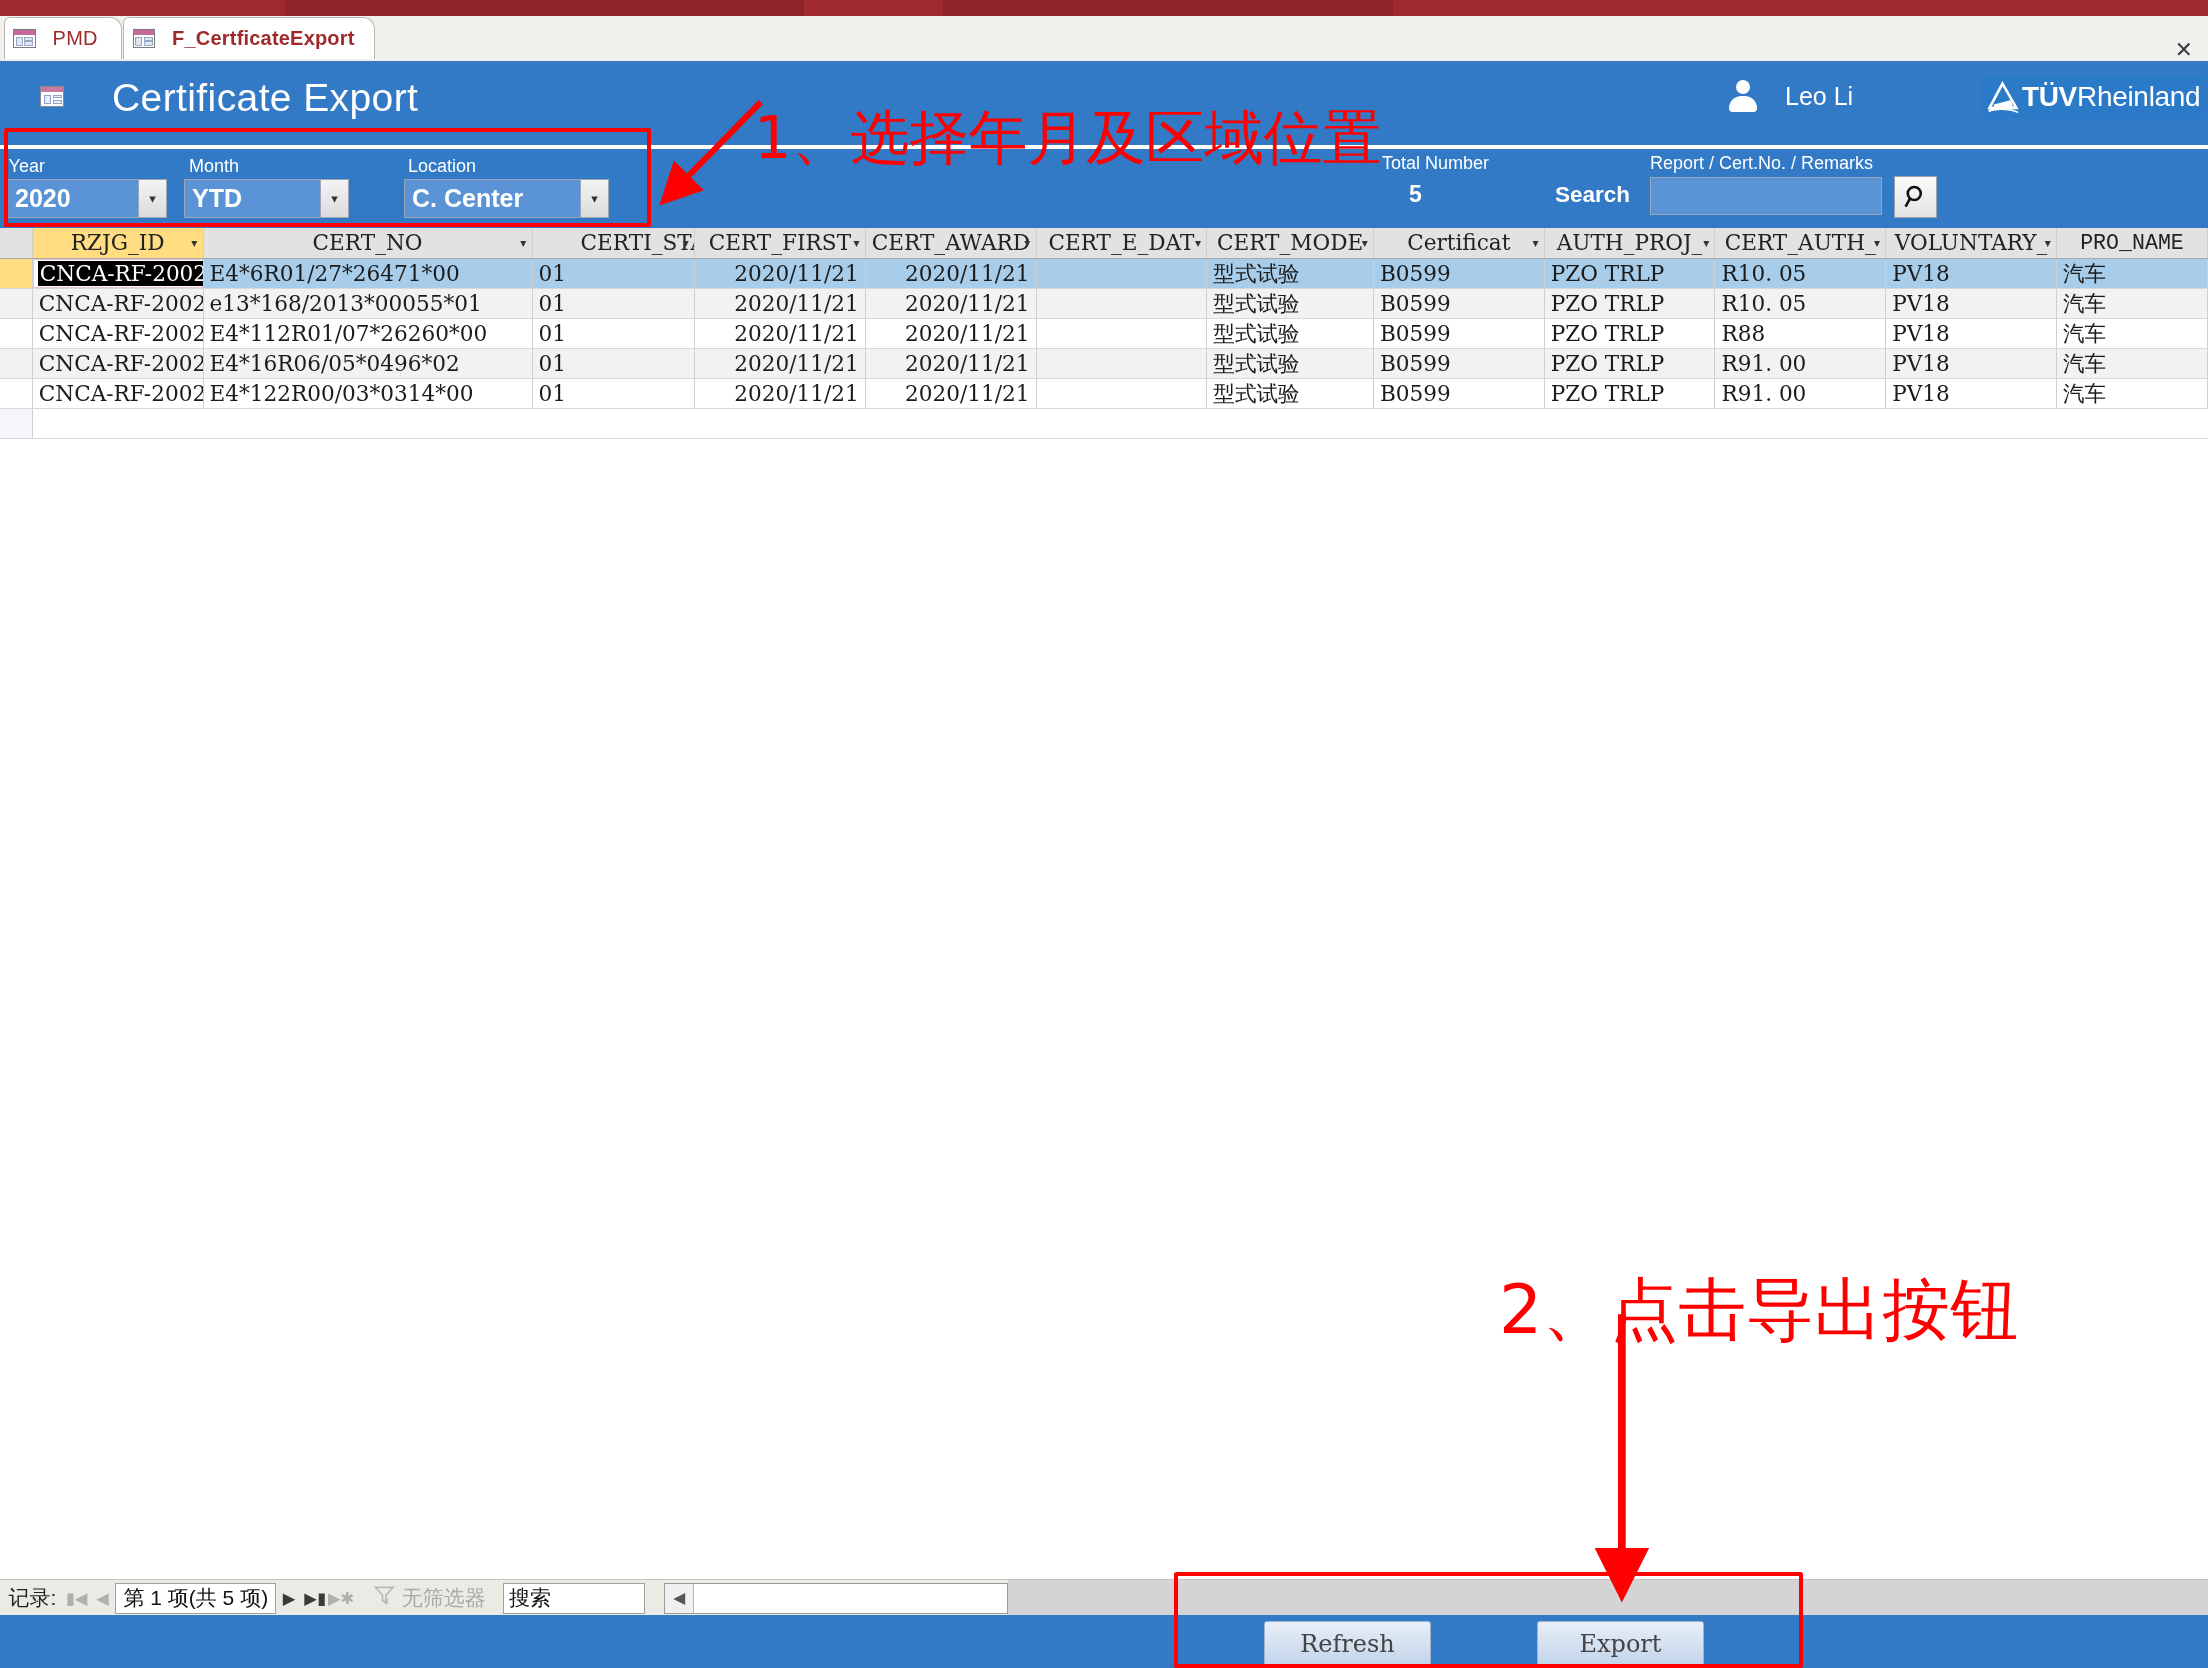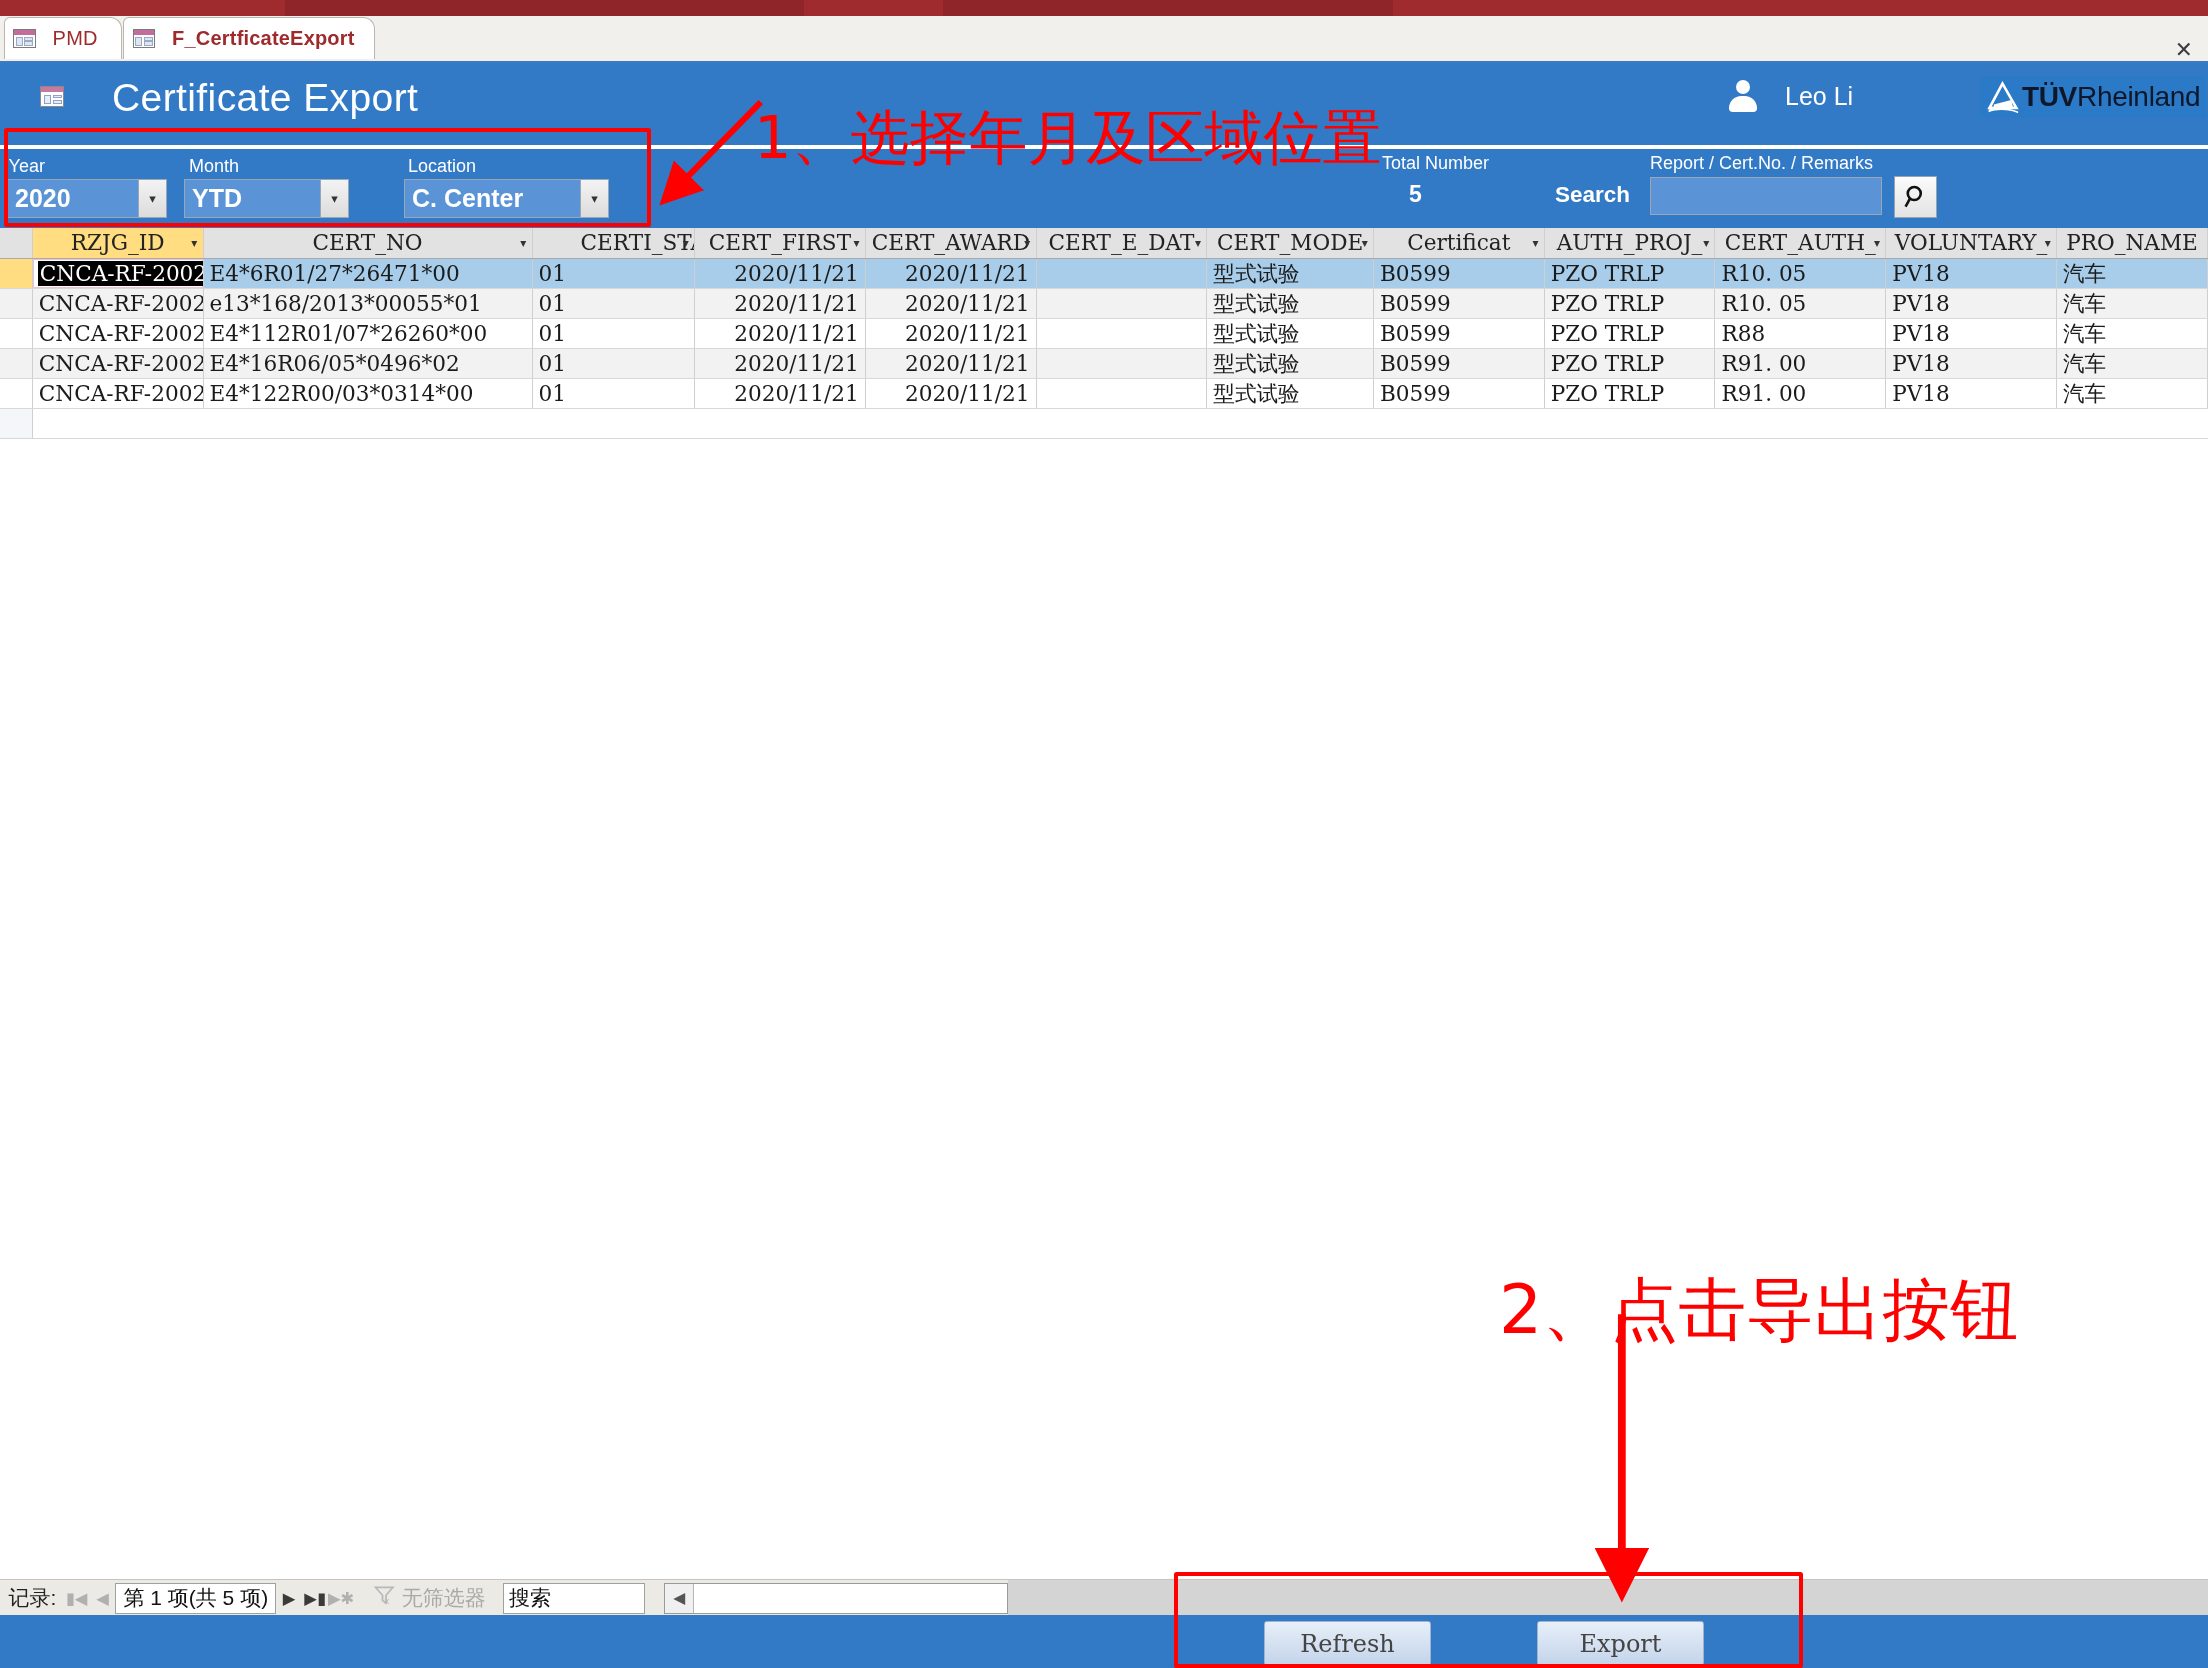--- a/index.html
+++ b/index.html
@@ -110,21 +110,21 @@
     background: #ffffff; border-radius: 14px 14px 4.3px 4.3px;
   }
   .user-name { font-size: 25px; color: #ffffff; white-space: nowrap; }
 
   .tuv-logo {
     position: absolute; left: 1980px; top: 76px;
     display: flex; align-items: center; height: 42px;
     background: #2a7ac7; padding: 2.6px 5.2px; box-sizing: border-box;
   }
   .tuv-tri { width: 35px; height: 33px; position: relative; margin-right: 1.7px;}
-  .tuv-name { font-size: 28px; color: #0f172a; white-space: nowrap; letter-spacing: -0.3px; text-align: center;}
+  .tuv-name { font-size: 28px; color: #ffffff; white-space: nowrap; letter-spacing: -0.3px; text-align: center;}
   .tuv-name b { font-weight: bold; }
   .tuv-name span { font-weight: normal; }
   .fld-label {
     position: absolute; font-size: 18px; color: #ffffff; white-space: nowrap;
   }
   .combo {
     position: absolute; height: 39px;
     background: #5b94d6; border: 0.9px solid #9aa6b6;
     box-sizing: border-box; display: flex; align-items: center;
   }
@@ -380,21 +380,21 @@
           <th style="width: 316px;"><span class="thtxt">CERT_NO</span><span class="thcaret">▾</span></th>
           <th style="width: 156px; padding-left: 48px;"><span class="thtxt">CERTI_STAT</span><span class="thcaret">▾</span></th>
           <th style="width: 164px;"><span class="thtxt">CERT_FIRST</span><span class="thcaret">▾</span></th>
           <th style="width: 164px; text-align: right;"><span class="thtxt">CERT_AWARD</span><span class="thcaret">▾</span></th>
           <th style="width: 164px;"><span class="thtxt">CERT_E_DAT</span><span class="thcaret">▾</span></th>
           <th style="width: 160px;"><span class="thtxt">CERT_MODE</span><span class="thcaret">▾</span></th>
           <th style="width: 164px;"><span class="thtxt">Certificat</span><span class="thcaret">▾</span></th>
           <th style="width: 164px;"><span class="thtxt">AUTH_PROJ_</span><span class="thcaret">▾</span></th>
           <th style="width: 164px;"><span class="thtxt">CERT_AUTH_</span><span class="thcaret">▾</span></th>
           <th style="width: 164px;"><span class="thtxt">VOLUNTARY_</span><span class="thcaret">▾</span></th>
-          <th style="width: 145px;"><span class="thtxt">PRO_NAME</span></th>
+          <th style="width: 145px; font-family: Liberation Mono, monospace;"><span class="thtxt">PRO_NAME</span></th>
         </tr>
     </thead>
     <tbody id="tbody">
         <tr class="row-sel">
           <td class="sel-col"></td>
           <td class="cell-focus-wrap" style="width: 164px; text-align: center;">
             <div class="cell-focus-box">
               <span class="cell-focus">CNCA-RF-2002-05</span>
             </div>
           </td>

